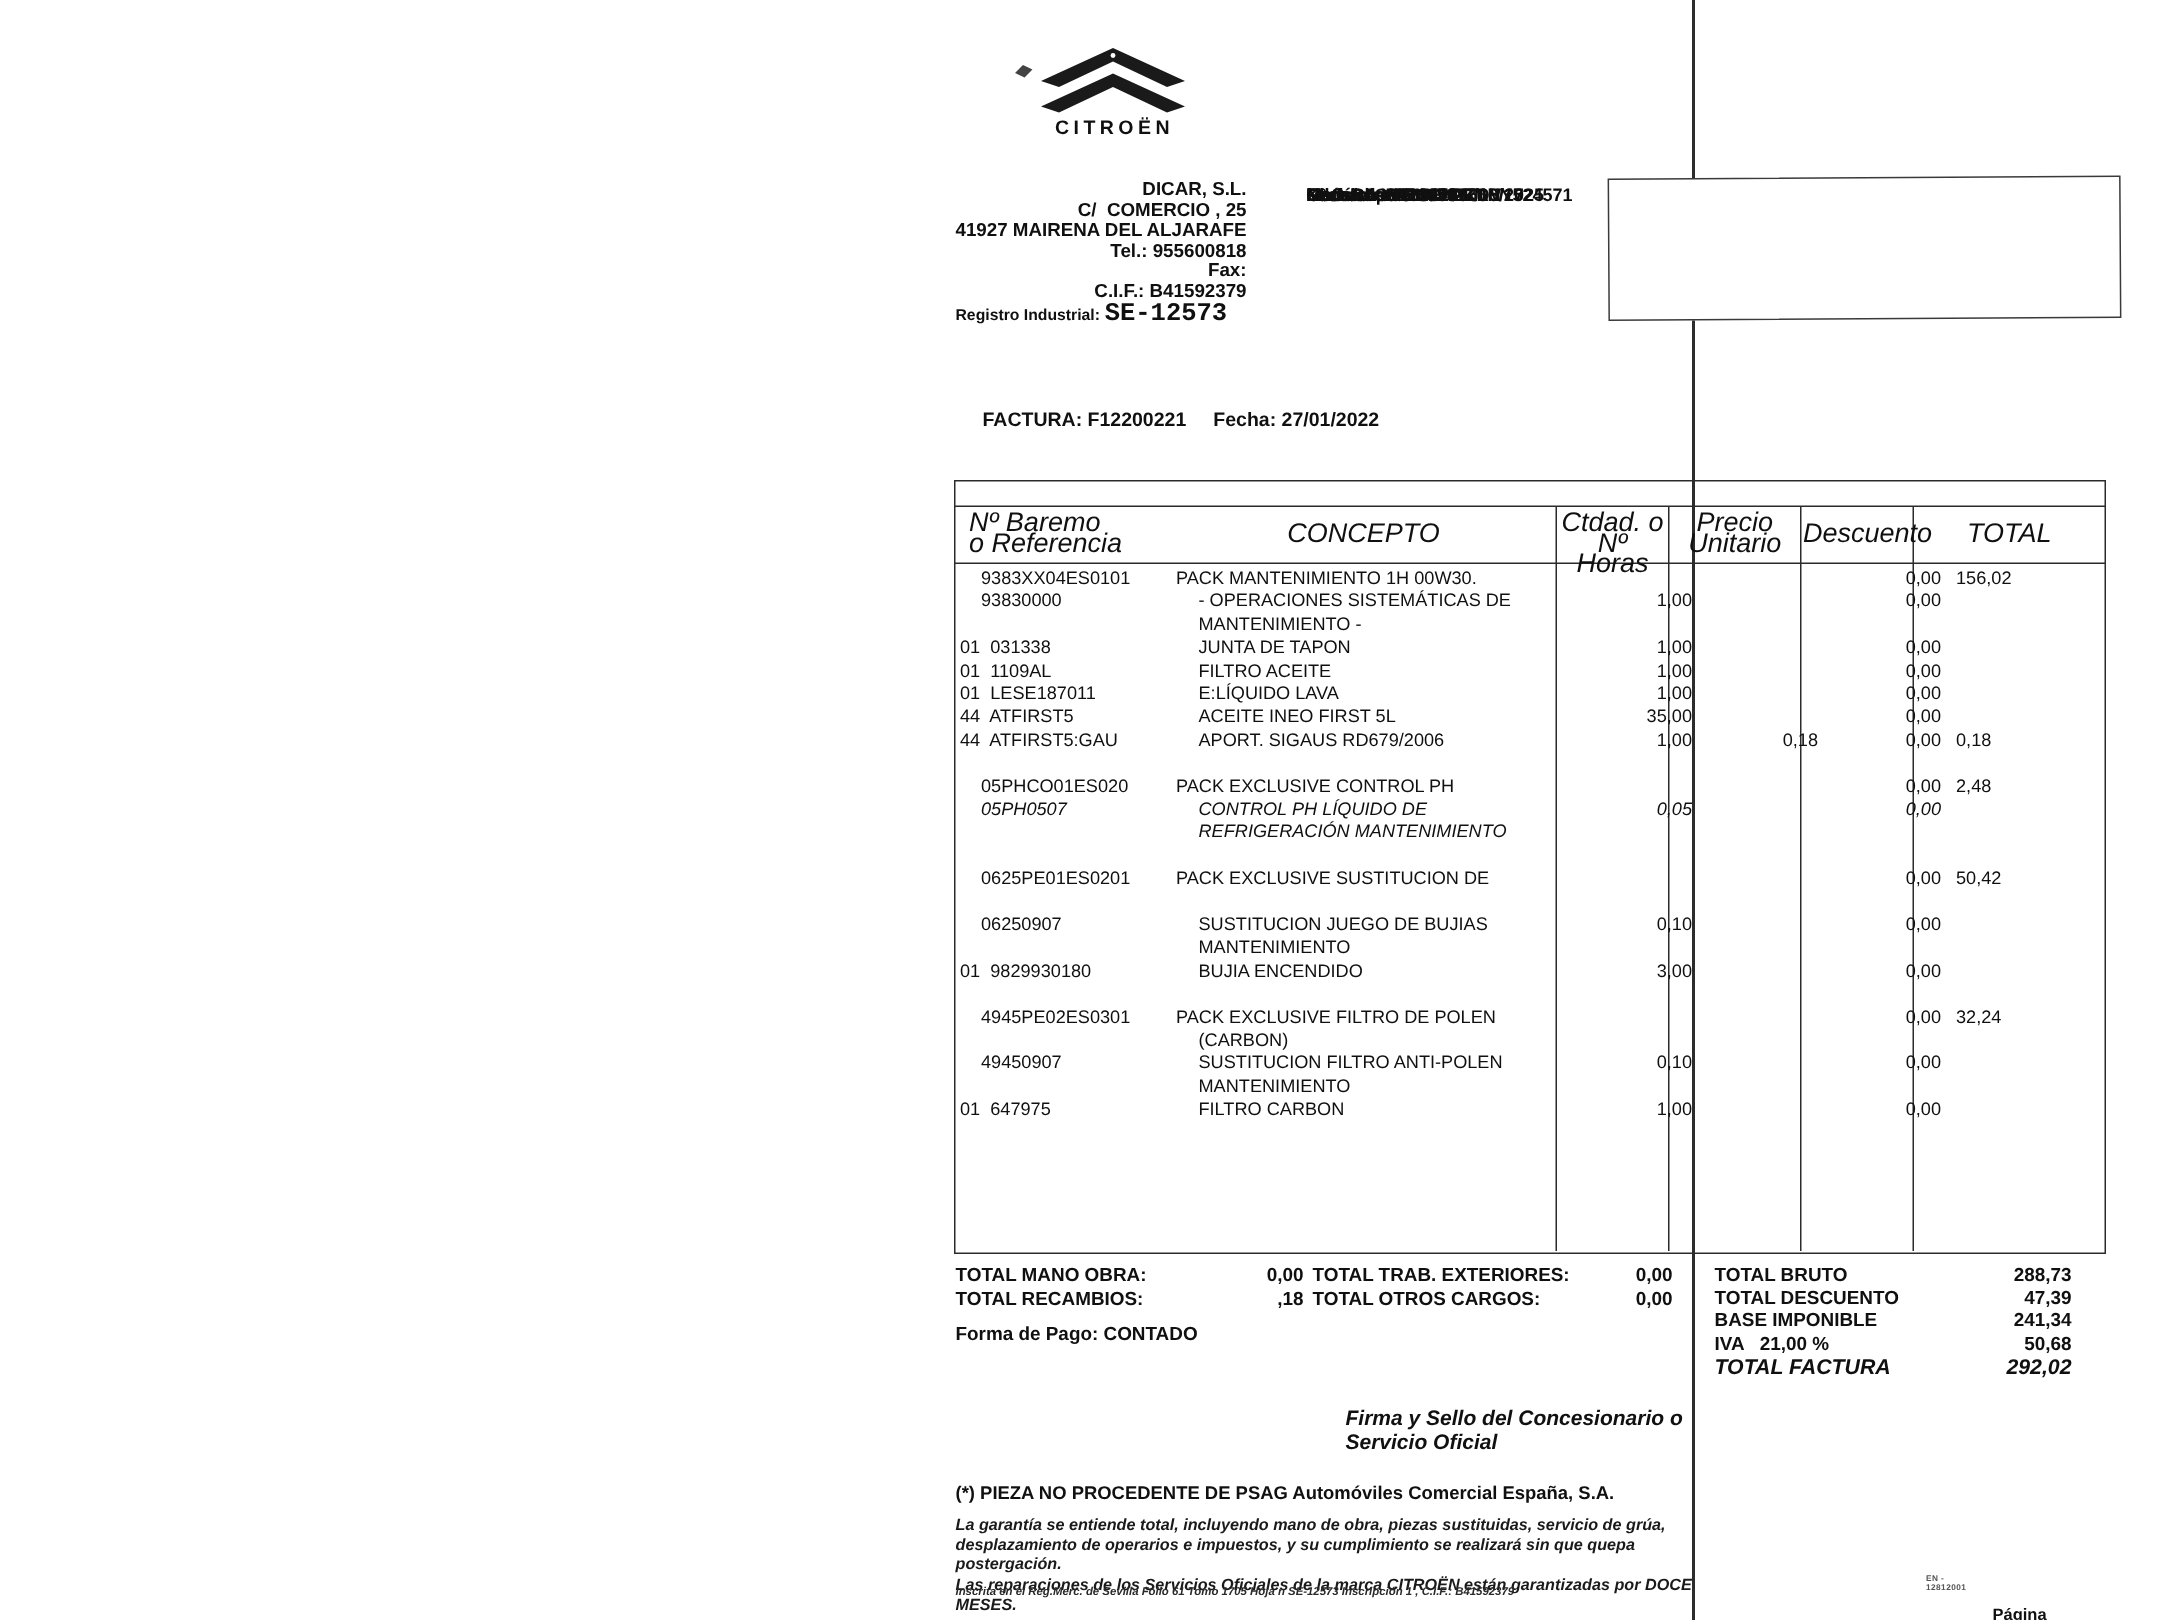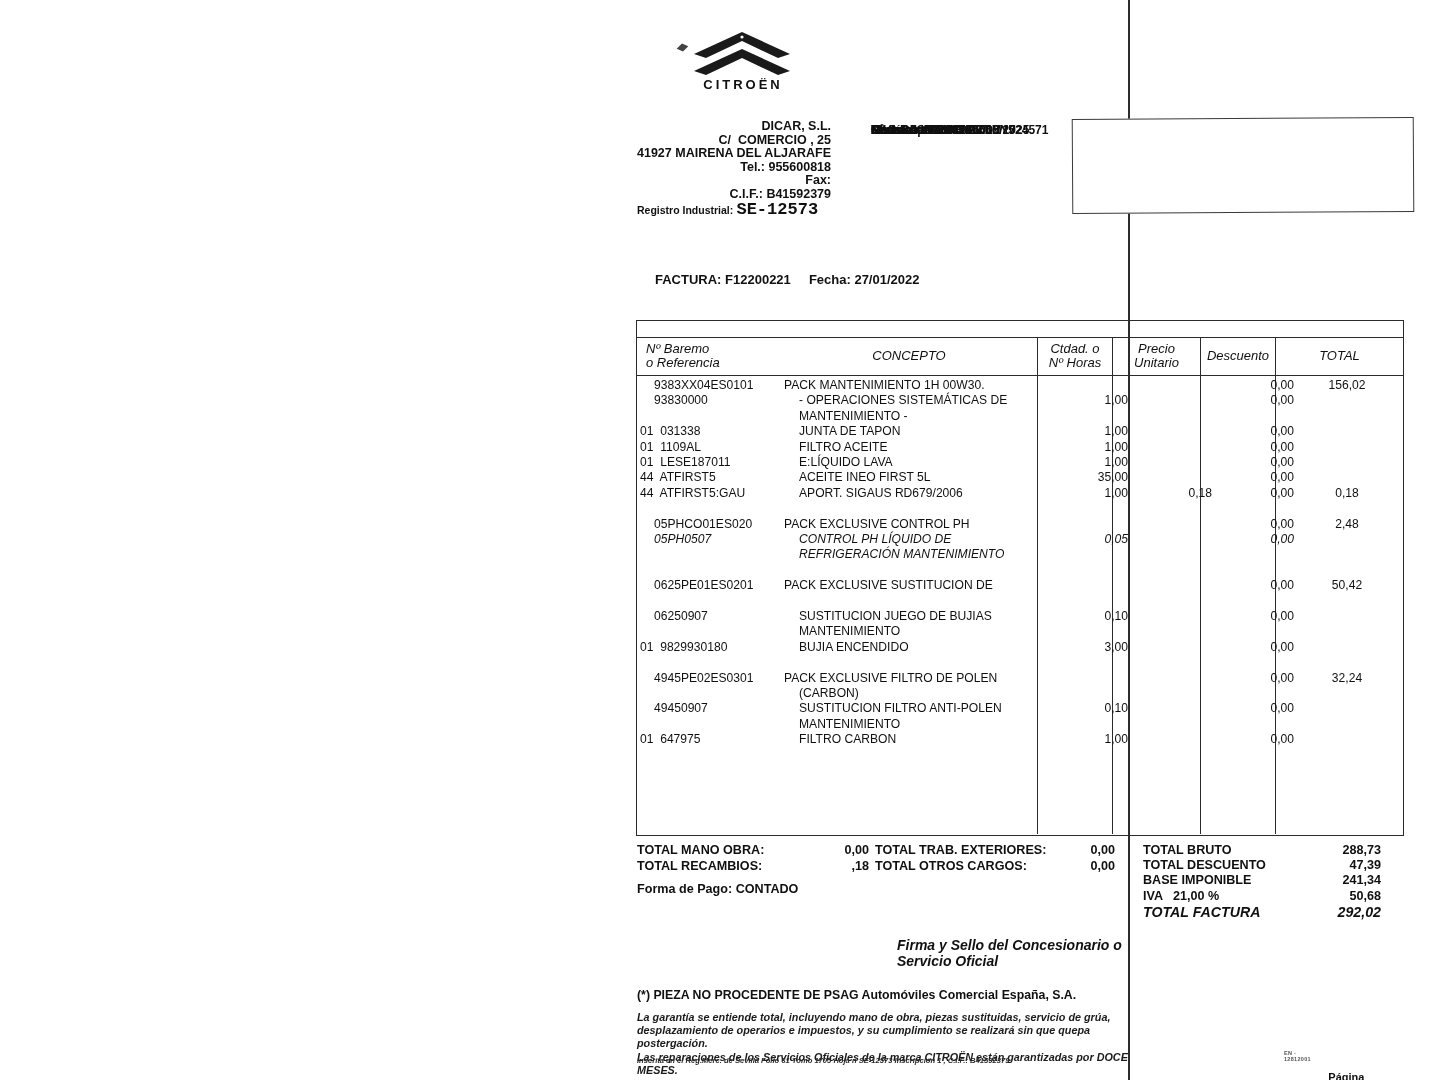--- a/index.html
+++ b/index.html
@@ -122,21 +122,21 @@
     border-bottom: 1.7px solid #2b2b2b;
     box-sizing: border-box;
   }
   .vline {
     position: absolute;
     width: 0; border-left: 1.5px solid #2b2b2b;
   }
   .hdrcell {
     position: absolute;
     font-style: italic;
-    font-size: 13px;
+    font-size: 18px;
     line-height: 13.6px;
     text-align: center;
     font-weight: normal;
   }
 
   #tbody {
     position: absolute;
     left: 0; top: 56px; width: 768px; height: 458px;
   }
   .row {
@@ -160,21 +160,21 @@
   .c-pri {
     position: absolute; left: 498px; width: 78px;
     font-size: 12.1px; text-align: right;
   }
   .c-dto {
     position: absolute; left: 580px; width: 78px;
     font-size: 12.1px; text-align: right;
   }
   .c-tot {
     position: absolute; left: 668px; width: 86px;
-    font-size: 12.1px; text-align: center;
+    font-size: 12.1px; text-align: left;
   }
   .ital { font-style: italic; }
 
   
   #totals-left {
     position: absolute; left: 337px; top: 843px;
     font-size: 12.6px; font-weight: bold;
   }
   .tl-row { position: relative; height: 16px; white-space: pre; }
   .tl-l1 { position:absolute; left:0; }

